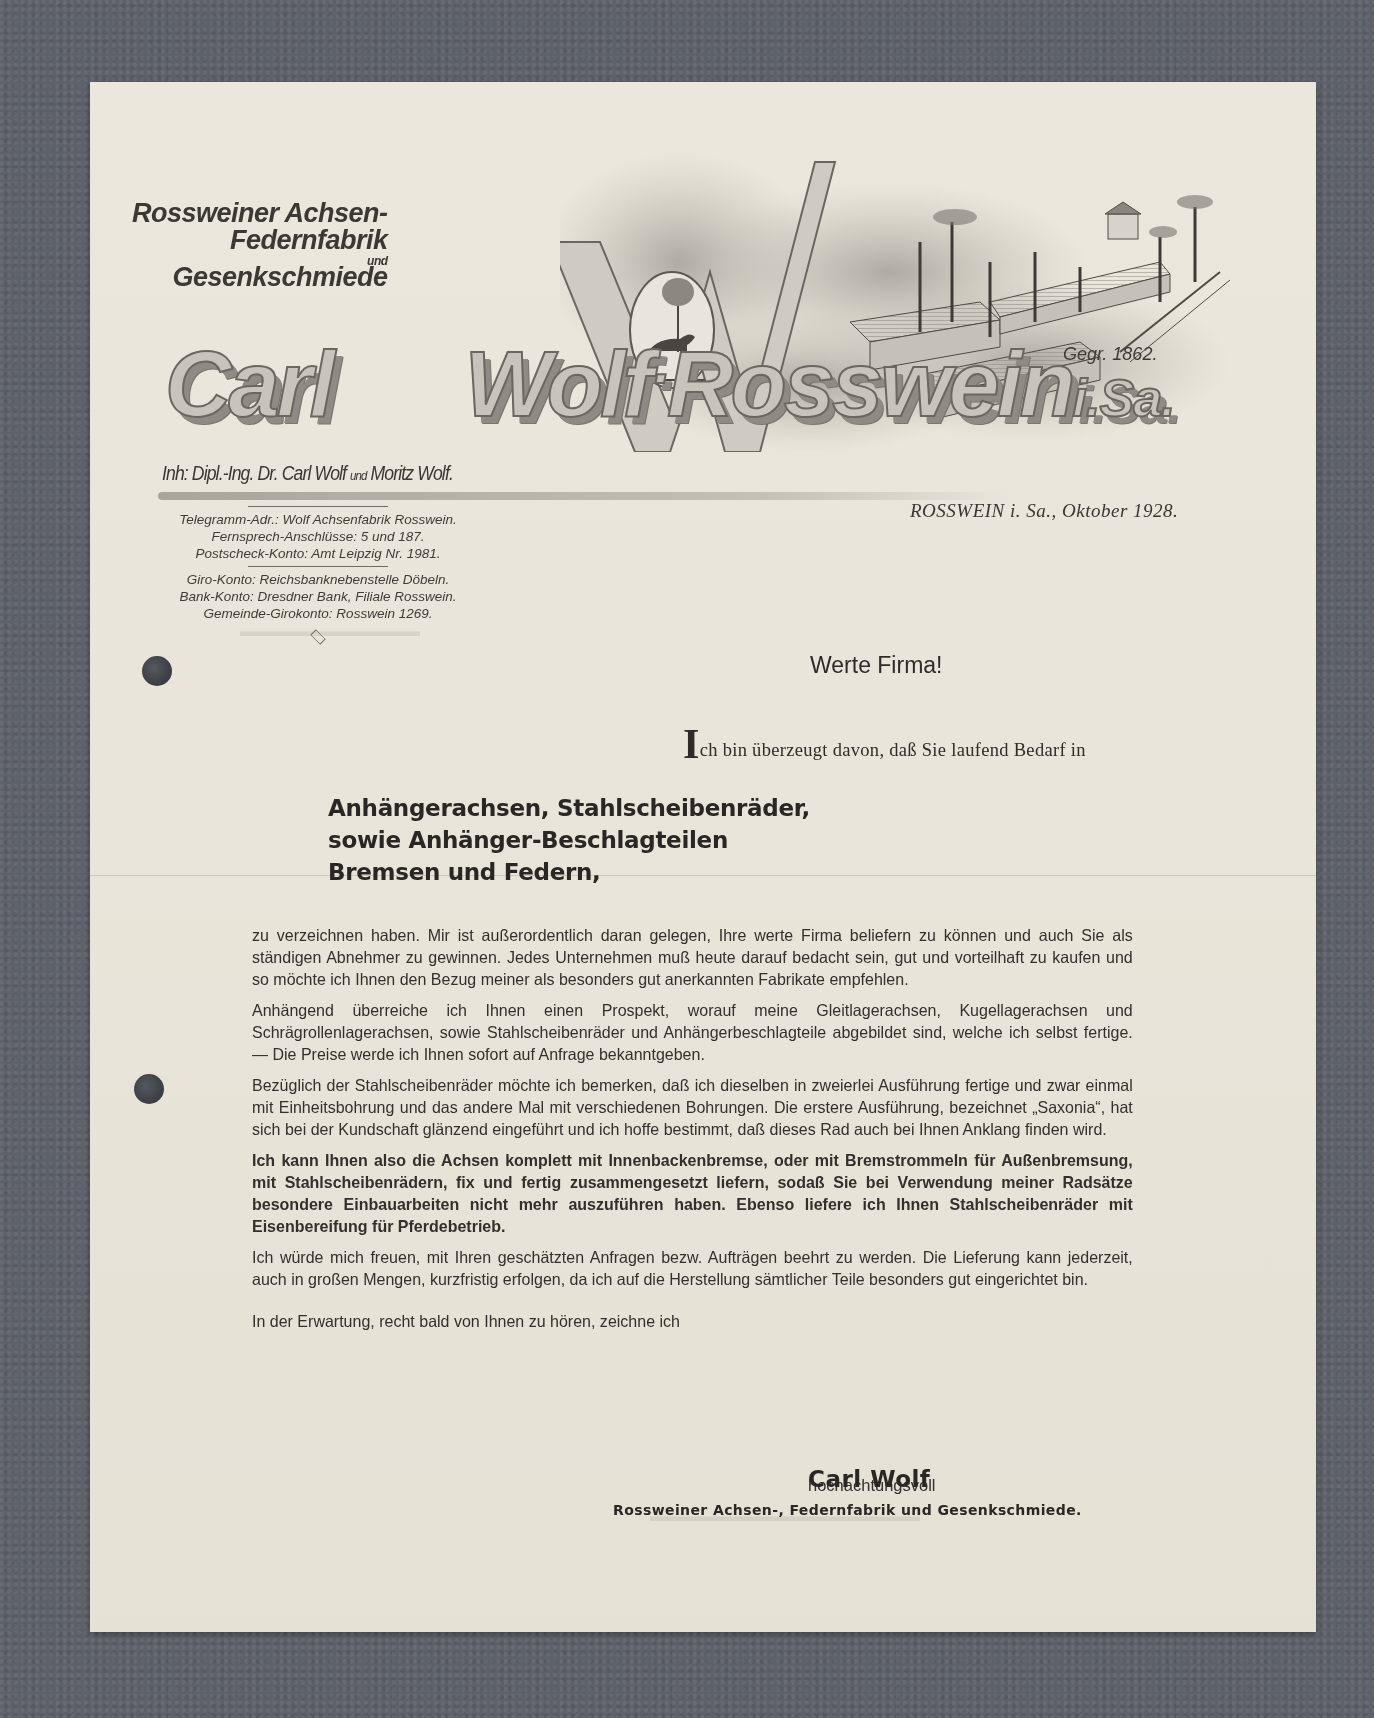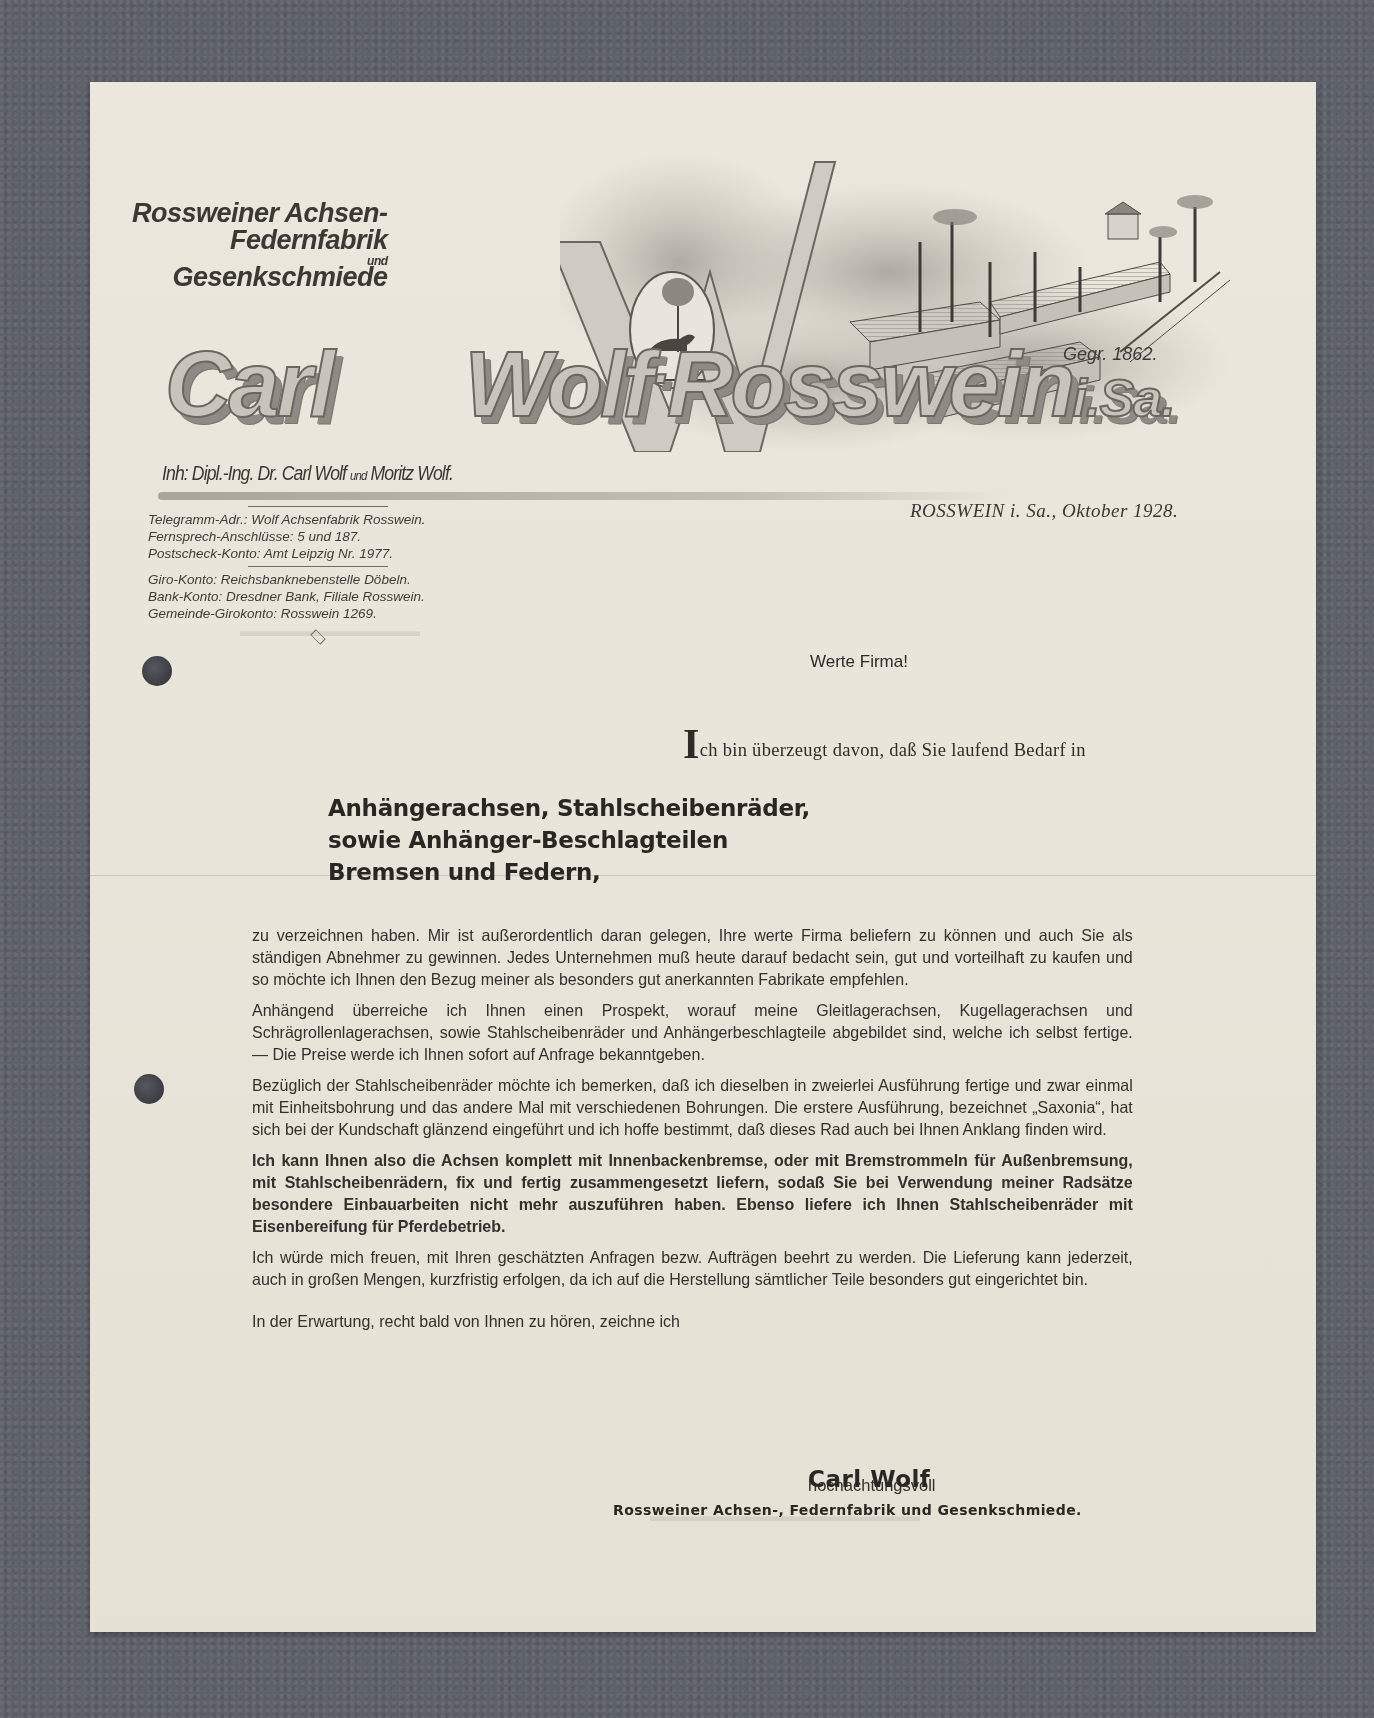--- a/index.html
+++ b/index.html
@@ -61,37 +61,37 @@
   }
   .owner .small { font-size: 13px; }
   .owner-rule {
     position: absolute; left: 68px; top: 410px; width: 850px; height: 8px;
     background: linear-gradient(90deg, #a9a49c, #c3beb6 70%, transparent);
     border-radius: 4px;
   }
   .contact {
     position: absolute; left: 58px; top: 420px; width: 340px;
     font-family: "Liberation Sans", sans-serif; font-style: italic;
-    font-size: 13.5px; color: #3f3b37; text-align: left; line-height: 17px;
+    font-size: 13.5px; color: #3f3b37; text-align: center; line-height: 17px;
   }
   .contact .rule { width: 140px; height: 1px; background: #6e6a64; margin: 4px auto; }
   .contact .diamond {
     width: 12px; height: 12px; margin: 8px auto 0; transform: rotate(45deg) scaleY(0.55);
     border: 1px solid #6e6a64;
   }
   .dateline {
     position: absolute; left: 820px; top: 418px;
     font-family: "Liberation Serif", serif; font-style: italic;
     font-size: 19px; color: #3a3632; letter-spacing: 0.5px; text-align: right;
   }
 
   
   .salutation {
     position: absolute; left: 720px; top: 570px;
-    font-family: "Liberation Sans", sans-serif; font-size: 17px; color: #2f2b28;
+    font-family: "Liberation Sans", sans-serif; font-size: 23px; color: #2f2b28;
   }
   .intro {
     position: absolute; left: 593px; top: 658px; width: 600px;
     font-family: "Liberation Serif", serif; font-size: 18.5px; color: #2f2b28; letter-spacing: 0.3px;
   }
   .intro .dropcap { font-size: 42px; font-weight: bold; line-height: 0; vertical-align: -2px; }
   .headline {
     position: absolute; left: 238px; top: 710px;
     font-family: "DejaVu Sans", sans-serif; font-weight: bold;
     font-size: 23px; line-height: 32px; color: #2a2623; letter-spacing: -0.3px;
@@ -208,21 +208,21 @@
     <span>Inh: Dipl.-Ing. Dr. Carl Wolf</span>
     <span class="small">und</span>
     <span>Moritz Wolf.</span>
   </div>
   <div class="owner-rule"></div>
 
   <div class="contact">
     <div class="rule"></div>
     <div>Telegramm-Adr.: Wolf Achsenfabrik Rosswein.</div>
     <div>Fernsprech-Anschlüsse: 5 und 187.</div>
-    <div>Postscheck-Konto: Amt Leipzig Nr. 1977.</div>
+    <div>Postscheck-Konto: Amt Leipzig Nr. 1981.</div>
     <div class="rule"></div>
     <div>Giro-Konto: Reichsbanknebenstelle Döbeln.</div>
     <div>Bank-Konto: Dresdner Bank, Filiale Rosswein.</div>
     <div>Gemeinde-Girokonto: Rosswein 1269.</div>
     <div class="diamond"></div>
   </div>
 
   <div class="dateline">ROSSWEIN i. Sa., Oktober 1928.</div>
 
   <div class="salutation">Werte Firma!</div>

